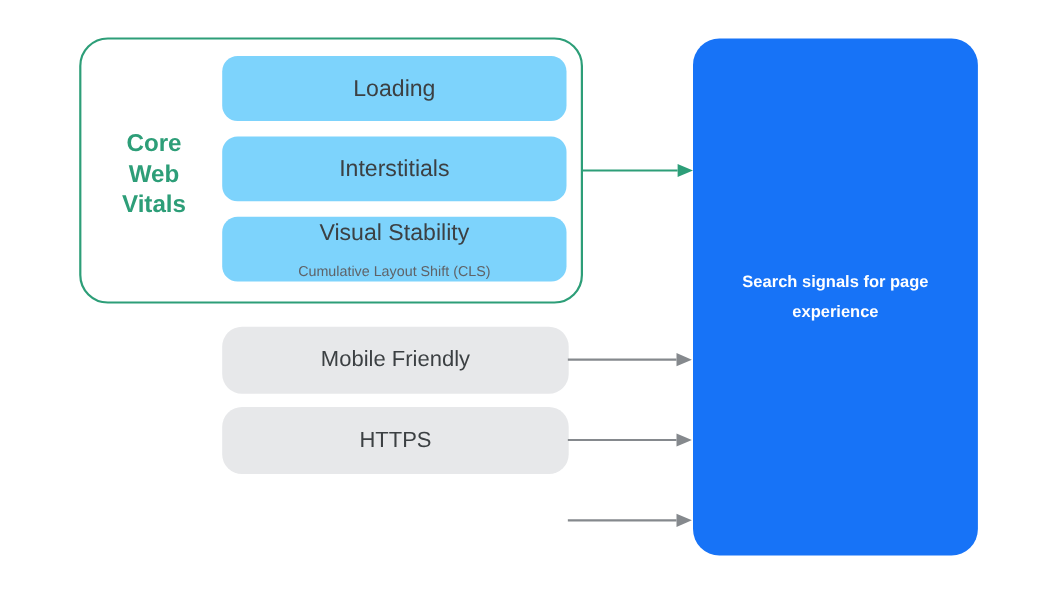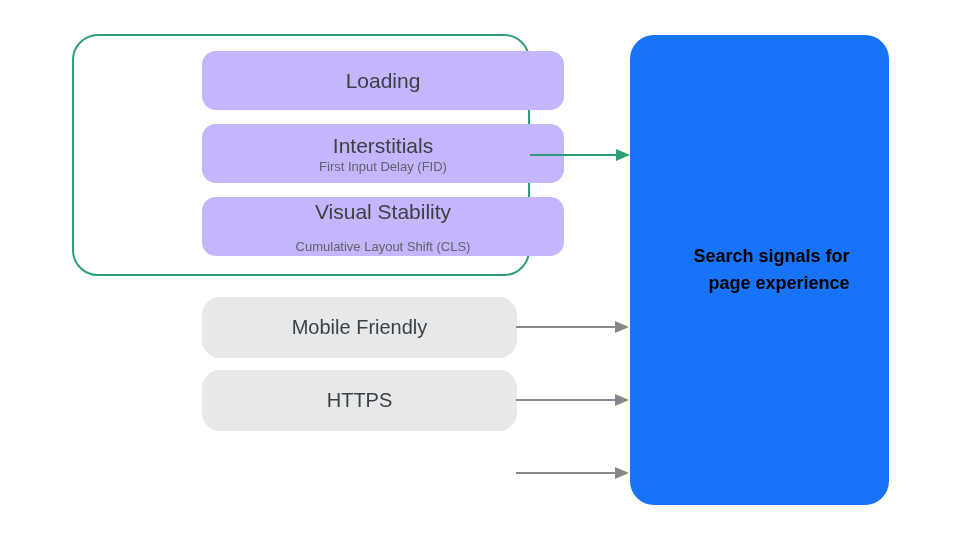--- a/index.html
+++ b/index.html
@@ -30,22 +30,22 @@
     font-size: 22px;
     font-weight: bold;
     line-height: 28px;
     text-align: center;
   }
 
   
   .metric {
     position: absolute;
     left: 202px;
-    width: 362px; height: 59px;
-    background: #c4b5fd;
+    width: 313px; height: 59px;
+    background: #7dd3fc;
     border-radius: 14px;
     display: flex;
     flex-direction: column;
     align-items: center;
     justify-content: center;
   }
   .metric-1 { top: 51px; }
   .metric-2 { top: 124px; }
   .metric-3 { top: 197px; gap: 14px; }
   .metric .metric-title {
@@ -83,48 +83,48 @@
     left: 630px; top: 35px;
     width: 259px; height: 470px;
     background: #1773F7;
     border-radius: 24px;
     display: flex;
     align-items: center;
     justify-content: center;
   }
   .result-label {
     width: 180px;
-    color: #000000;
-    font-size: 18px;
+    color: #ffffff;
+    font-size: 15px;
     font-weight: bold;
     line-height: 27px;
-    text-align: right;
+    text-align: center;
   }
 
   .arrow { position: absolute; display: block; }
   .arrow-green { left: 530px; top: 147px; }
   .arrow-gray-1 { left: 516px; top: 319px; }
   .arrow-gray-2 { left: 516px; top: 392px; }
   .arrow-gray-3 { left: 516px; top: 465px; }
 </style>
 </head>
 <body>
 
 <div class="canvas">
 
   <div class="cwv-outline"></div>
 
+  <div class="cwv-label">Core Web Vitals</div>
 
   <div class="metric metric-1">
     <div class="metric-title">Loading</div>
   </div>
 
   <div class="metric metric-2">
     <div class="metric-title">Interstitials</div>
-    <div class="metric-subtitle">First Input Delay (FID)</div>
   </div>
 
   <div class="metric metric-3">
     <div class="metric-title">Visual Stability</div>
     <div class="metric-subtitle">Cumulative Layout Shift (CLS)</div>
   </div>
 
   <div class="signal signal-2">
     <span>HTTPS</span>
   </div>

